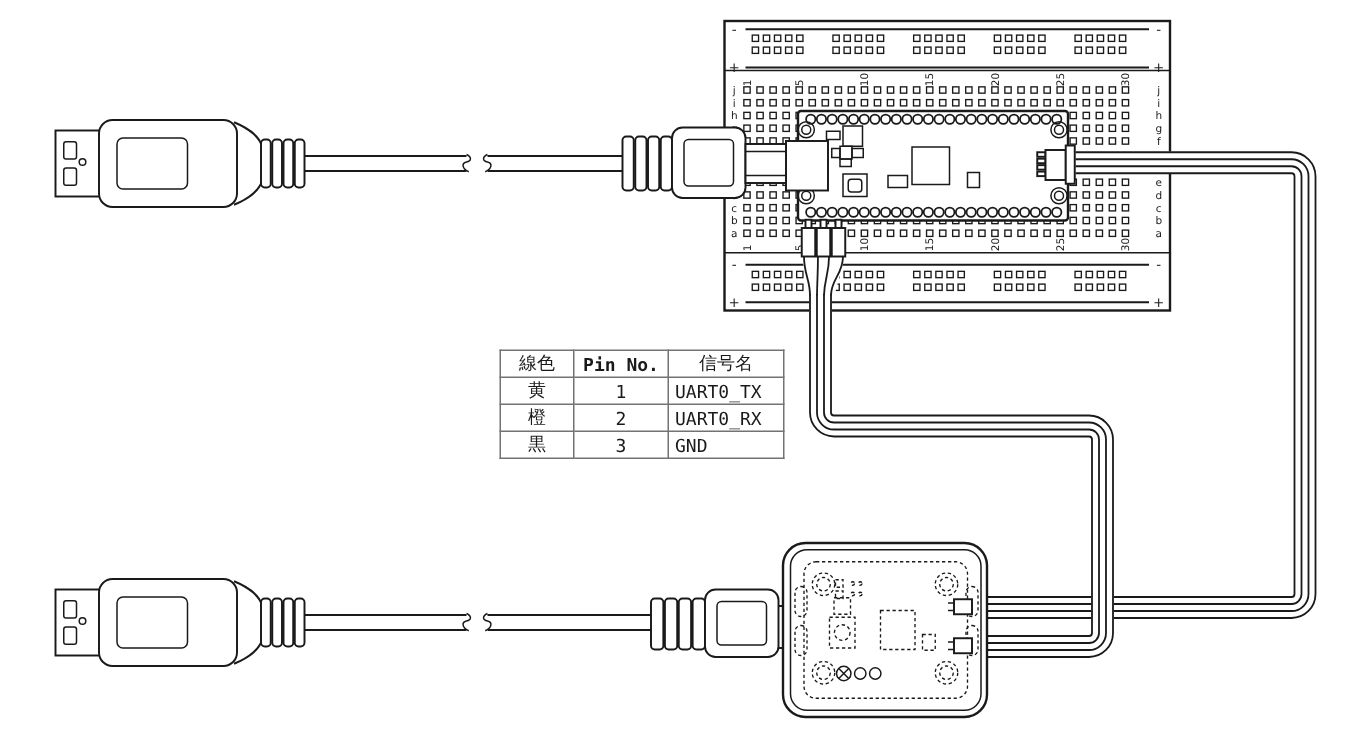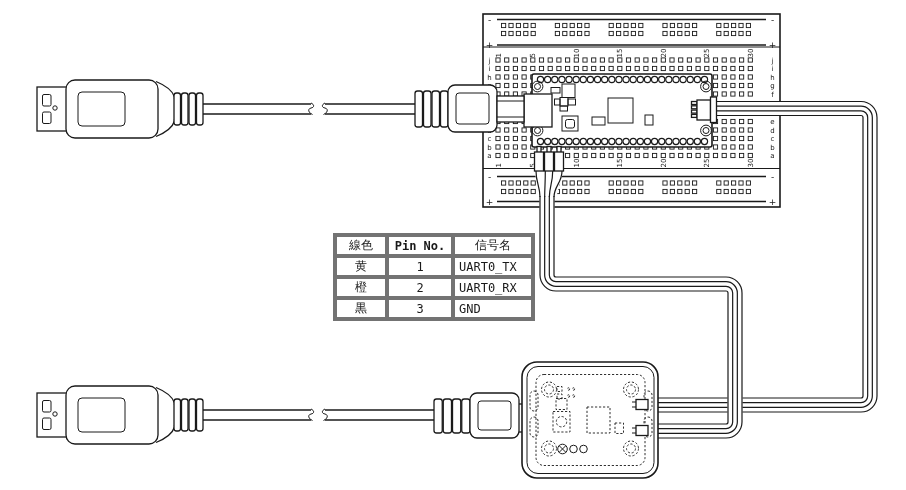--- a/index.html
+++ b/index.html
@@ -13,21 +13,21 @@
   .hole{fill:#ffffff;stroke:#1a1a1a;stroke-width:0.9;}
   .pin{fill:#ffffff;stroke:#1a1a1a;stroke-width:1.2;}
   .wire{stroke:#1a1a1a;fill:none;stroke-width:1.2;}
   .wua{stroke:#ffffff;fill:none;stroke-width:15;}
   .dash{stroke:#1a1a1a;fill:none;stroke-width:0.9;stroke-dasharray:2.2,1.8;}
   .bb-num{font:7px "DejaVu Sans",sans-serif;fill:#1a1a1a;}
   .bb-letter{font:7px "DejaVu Sans",sans-serif;fill:#1a1a1a;text-anchor:middle;}
   .bb-sign{font:9px "DejaVu Sans",sans-serif;fill:#1a1a1a;text-anchor:middle;}
   #pin-table{position:absolute;left:333px;top:233px;border-collapse:collapse;
              table-layout:fixed;background:#fff;}
-  #pin-table td,#pin-table th{border:4px solid #737373;height:17px;padding:0;
+  #pin-table td,#pin-table th{border:1px solid #737373;height:17px;padding:0;
       font:12px "DejaVu Sans Mono","DejaVu Sans",monospace;color:#1a1a1a;
       text-align:center;font-weight:normal;white-space:nowrap;}
   #pin-table .c1{width:48px;} #pin-table .c2{width:62px;font-weight:bold;} #pin-table .c3{width:76px;}
   #pin-table td.sig{text-align:left;padding-left:4px;}
 </style>
 </head>
 <body>
 
 <div id="stage">
 <svg width="906" height="490" viewBox="0 0 906 490">

